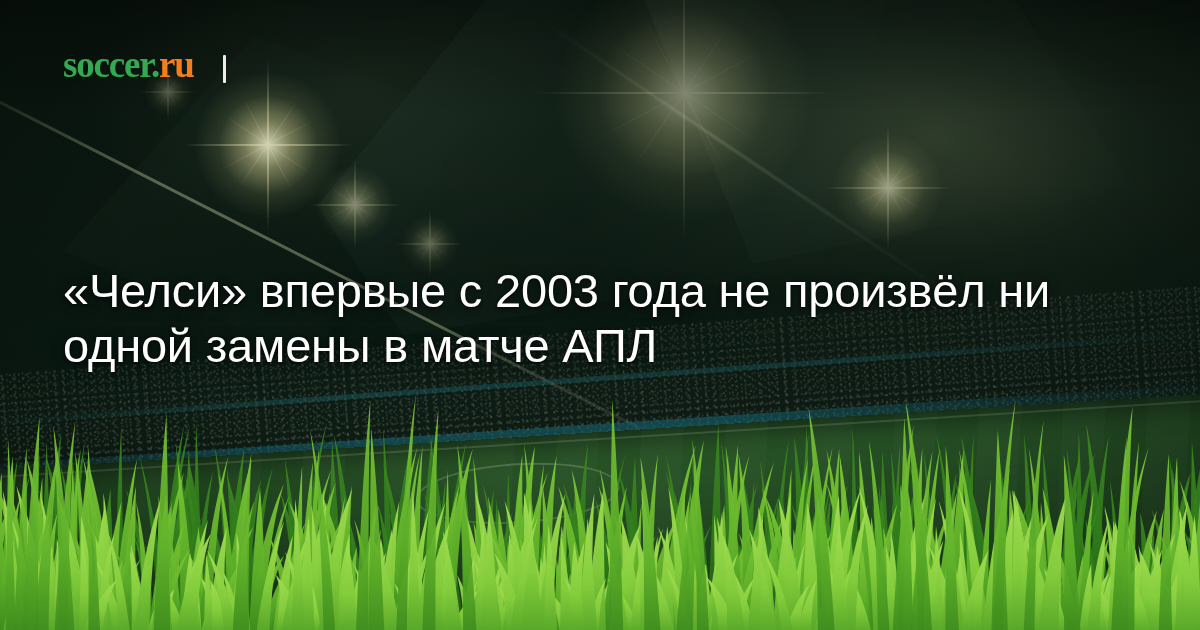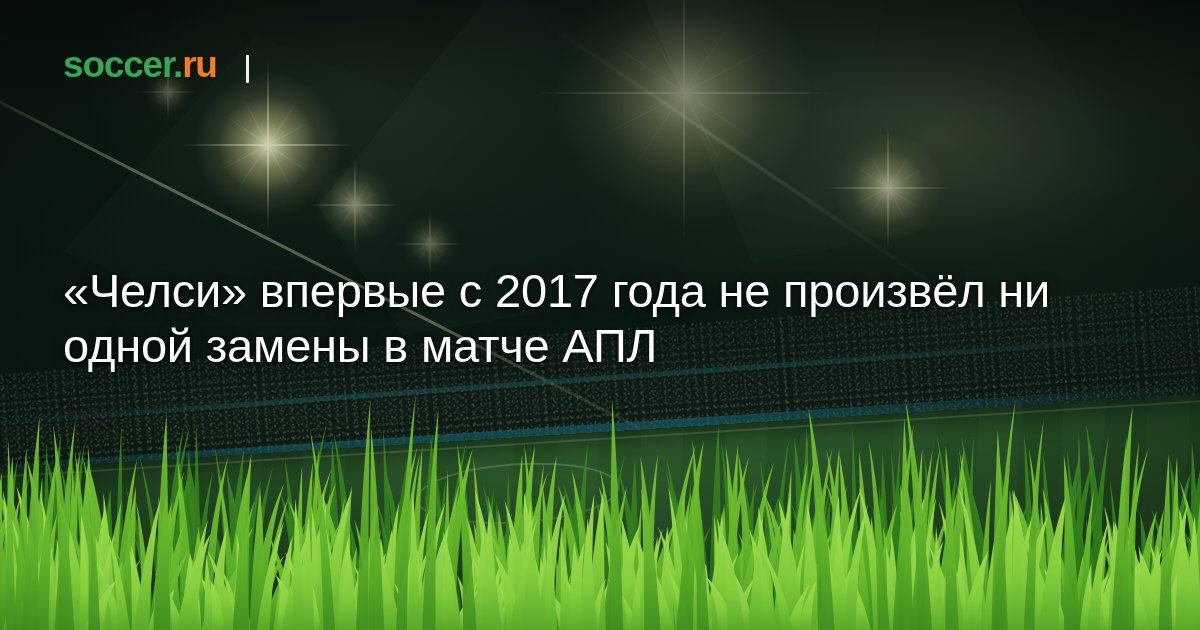--- a/index.html
+++ b/index.html
@@ -184,20 +184,21 @@
   }
 
   
   .header {
     position: absolute;
     left: 63px; top: 46px;
     display: flex;
     align-items: flex-end;
     gap: 27px;
     white-space: nowrap;
+    font-family: Liberation Serif, serif;
   }
   .logo {
     font-size: 37px;
     font-weight: bold;
     letter-spacing: -1.2px;
     line-height: 1;
   }
   .logo .w1 { color: #34a853; }
   .logo .w2 { color: #34a853; }
   .logo .w3 { color: #f57c1f; }
@@ -327,21 +328,21 @@
   </div>
 
   <div class="layer vignette"></div>
   <div class="text-scrim"></div>
 
   <div class="header">
     <div class="logo"><span class="w1">soccer</span><span class="w2">.</span><span class="w3">ru</span></div>
     <div class="divider"></div>
   </div>
 
-  <h1 class="headline">«Челси» впервые с 2017 года не произвёл ни одной замены в матче АПЛ</h1>
+  <h1 class="headline">«Челси» впервые с 2003 года не произвёл ни одной замены в матче АПЛ</h1>
 
   <svg class="grass" viewBox="0 0 1200 250" preserveAspectRatio="none" xmlns="http://www.w3.org/2000/svg">
     <defs>
       <linearGradient id="gdark" x1="0" y1="0" x2="0" y2="1">
         <stop offset="0%" stop-color="#3d8a20"></stop>
         <stop offset="55%" stop-color="#2e7a1a"></stop>
         <stop offset="100%" stop-color="#1f5d14"></stop>
       </linearGradient>
       <linearGradient id="gmid" x1="0" y1="0" x2="0" y2="1">
         <stop offset="0%" stop-color="#7ec736"></stop>

